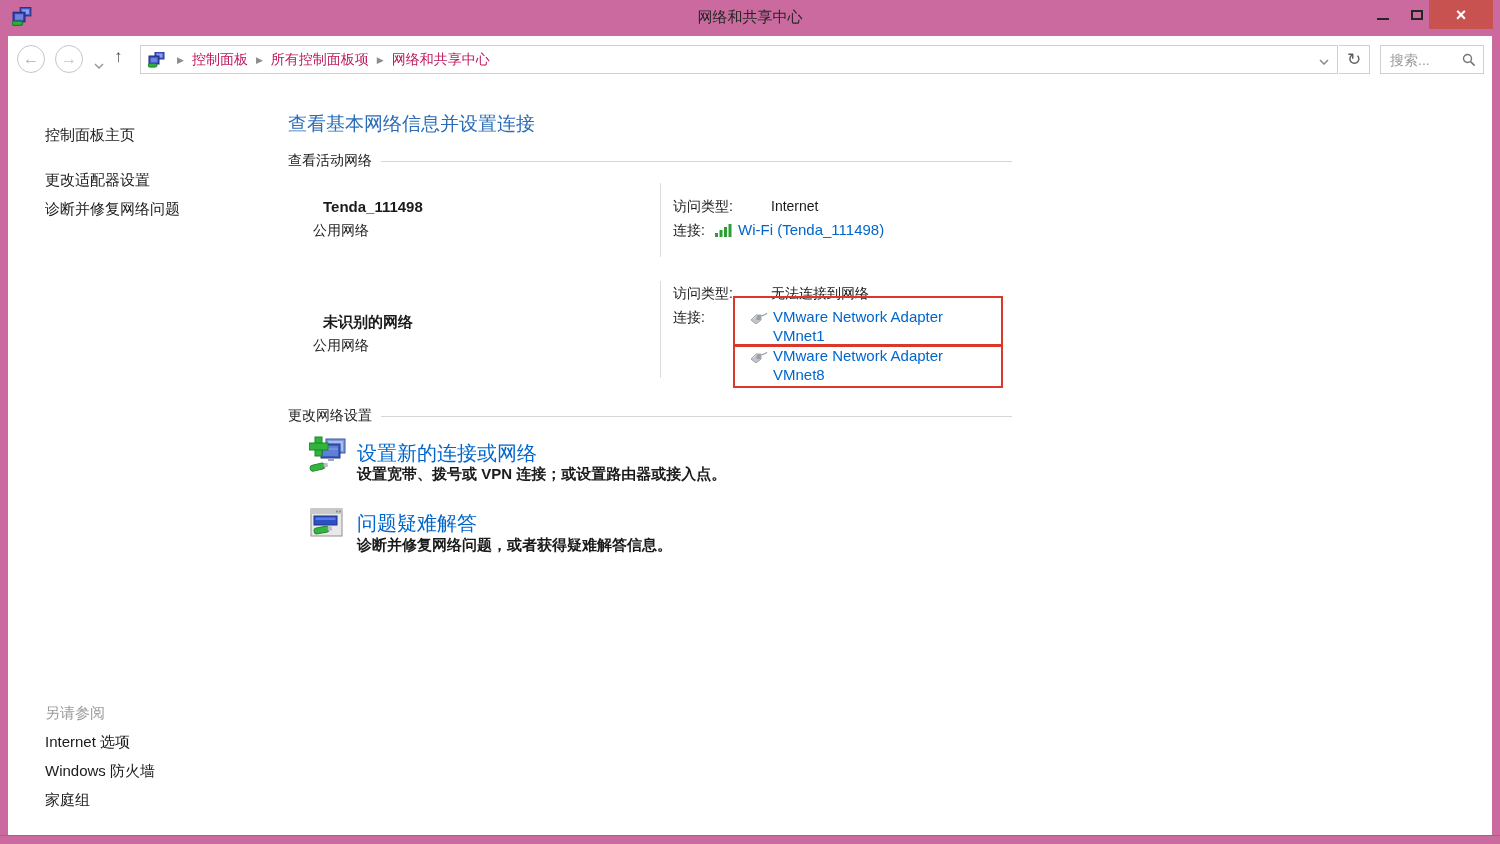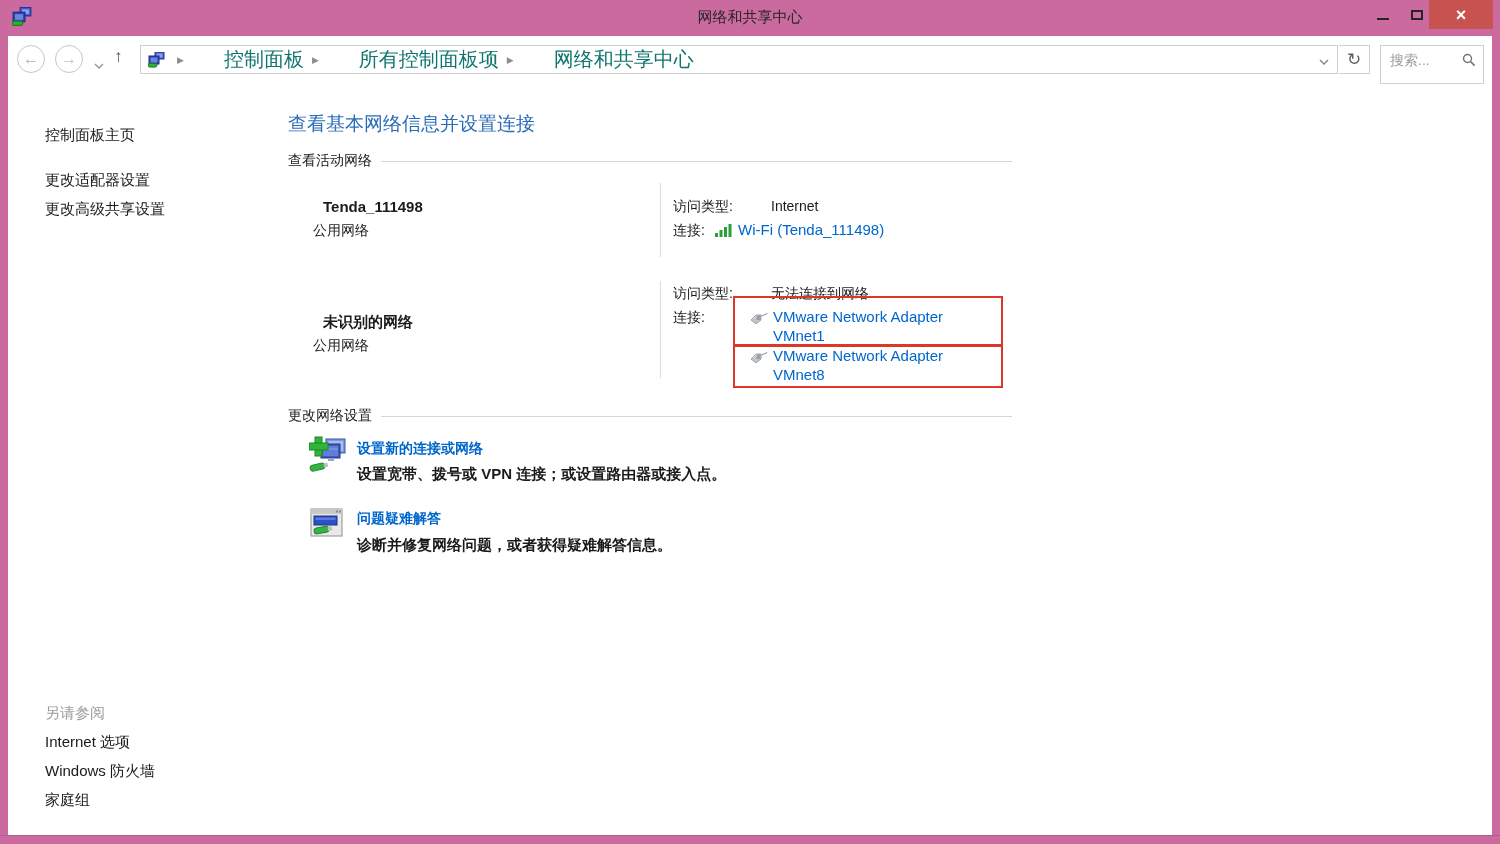--- a/index.html
+++ b/index.html
@@ -27,26 +27,26 @@
   .circle-btn{position:absolute;top:8px;width:28px;height:28px;border:1px solid #c6c6c6;border-radius:50%;
       text-align:center;line-height:25px;font-size:16px;color:#aeaeae;background:#fff;}
   .nav-back{left:9px;}
   .nav-fwd{left:47px;}
   .nav-chevron{position:absolute;left:86px;top:18px;}
   .nav-up{position:absolute;left:106px;top:10px;font-size:17px;color:#4a4a4a;}
   .addressbar{position:absolute;left:132px;top:8px;width:1198px;height:29px;border:1px solid #d0d0d0;
       background:#fff;display:flex;align-items:center;padding-left:7px;}
   .crumb-icon{flex:0 0 auto;margin-right:4px;display:flex;align-items:center;}
   .crumb-sep{flex:0 0 auto;color:#8c8c8c;font-size:9px;padding:0 8px;}
-  .crumb{flex:0 0 auto;font-size:20px;color:#0f766e;margin-left:32px;}
+  .crumb{flex:0 0 auto;font-size:14px;color:#be185d;}
   .addr-fill{flex:1 1 auto;}
   .addr-chevron{flex:0 0 auto;width:26px;text-align:center;}
   .refreshbox{position:absolute;left:1331px;top:8px;width:31px;height:29px;border:1px solid #d0d0d0;border-left:none;
       text-align:center;line-height:27px;font-size:17px;color:#5f5f5f;background:#fff;}
-  .searchbox{position:absolute;left:1372px;top:8px;width:104px;height:39px;border:1px solid #d0d0d0;background:#fff;}
+  .searchbox{position:absolute;left:1372px;top:8px;width:104px;height:29px;border:1px solid #d0d0d0;background:#fff;}
   .searchbox input{position:absolute;left:0;top:0;width:80px;height:27px;border:none;outline:none;
       padding:0 0 0 9px;font-size:14px;color:#444;}
   .searchbox input::placeholder{color:#9b9b9b;}
   .search-mag{position:absolute;right:7px;top:7px;}
 
   
   .menubar{position:absolute;left:8px;top:80px;width:1484px;height:30px;background:#fff;padding-left:10px;
       display:flex;align-items:center;}
   .menu-item{font-size:14px;color:#1c1c1c;padding:4px 11px;}
 
@@ -71,21 +71,21 @@
   .conn-row .lbl{font-size:15px;line-height:19px;}
   .wifi-link{left:715px;top:220px;}
   .vm1{left:749px;top:307px;width:240px;}
   .vm2{left:749px;top:346px;width:240px;}
   .vm1 .lbl,.vm2 .lbl{width:205px;}
   .redbox{position:absolute;border:2px solid #dc372b;}
   .redbox1{left:733px;top:296px;width:270px;height:50px;}
   .redbox2{left:733px;top:345px;width:270px;height:43px;}
 
   .task-icon{position:absolute;left:309px;}
-  .task-link{position:absolute;left:357px;font-size:14px;font-weight:bold;}
+  .task-link{position:absolute;left:357px;font-size:20px;}
   .task-desc{position:absolute;left:357px;font-size:15px;color:#1a1a1a;font-weight:bold;}
 
   .watermark{position:absolute;right:10px;bottom:9px;font-family:"DejaVu Sans Mono",monospace;
       font-size:19px;color:#cbcbcb;letter-spacing:1px;}
 </style>
 </head>
 <body>
 
 <div class="window">
 
@@ -153,21 +153,21 @@
             <circle cx="5.5" cy="5.5" r="4" fill="none" stroke="#757575" stroke-width="1.4"></circle>
             <line x1="8.6" y1="8.6" x2="12.6" y2="12.6" stroke="#757575" stroke-width="1.6"></line>
           </svg>
       </span>
     </div>
   </div>
 
 
   <div class="side-item" style="top:126px;">控制面板主页</div>
   <div class="side-item" style="top:171px;">更改适配器设置</div>
-  <div class="side-item" style="top:200px;">更改高级共享设置</div>
+  <div class="side-item" style="top:200px;">诊断并修复网络问题</div>
   <div class="side-header" style="top:704px;">另请参阅</div>
   <div class="side-item" style="top:733px;">Internet 选项</div>
   <div class="side-item" style="top:762px;">Windows 防火墙</div>
   <div class="side-item" style="top:791px;">家庭组</div>
 
   <div class="h1">查看基本网络信息并设置连接</div>
 
   <div class="section-row" style="top:152px;">
     <span class="section-label">查看活动网络</span>
     <span class="section-hr"></span>

